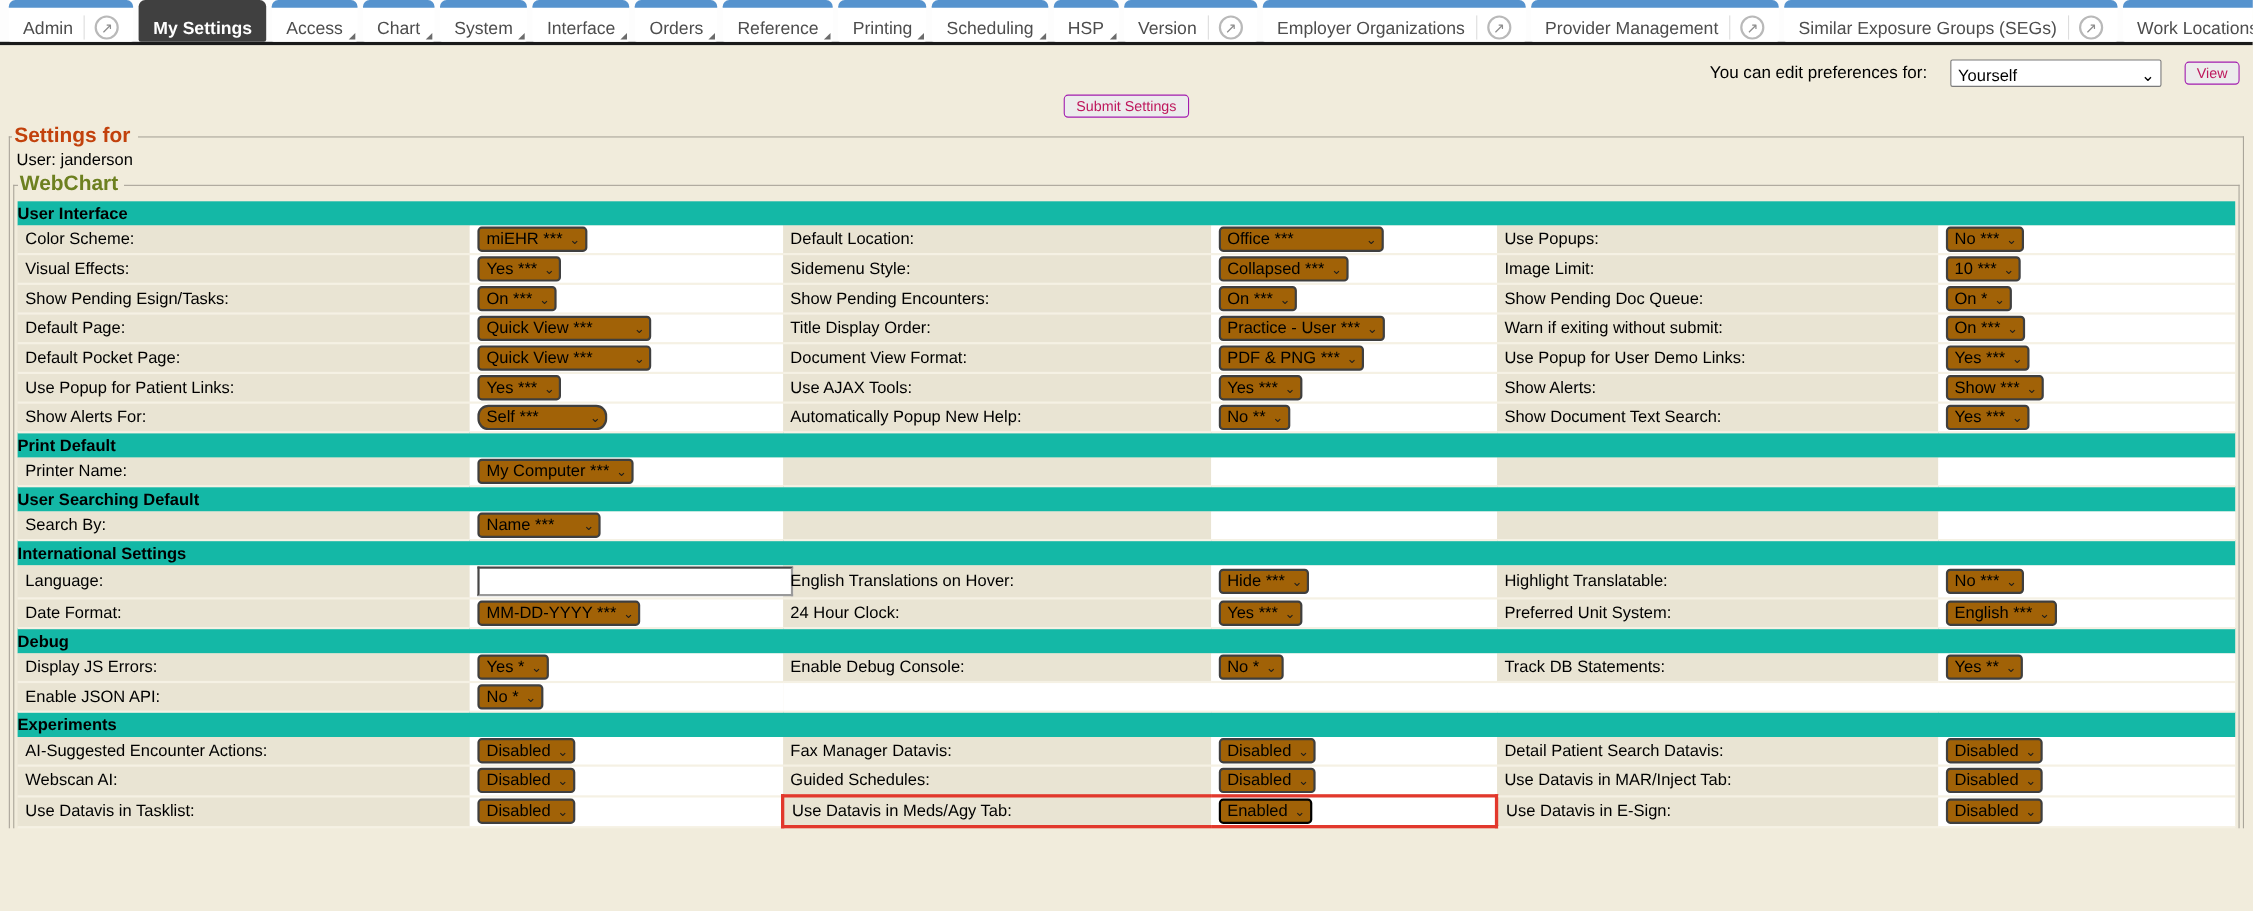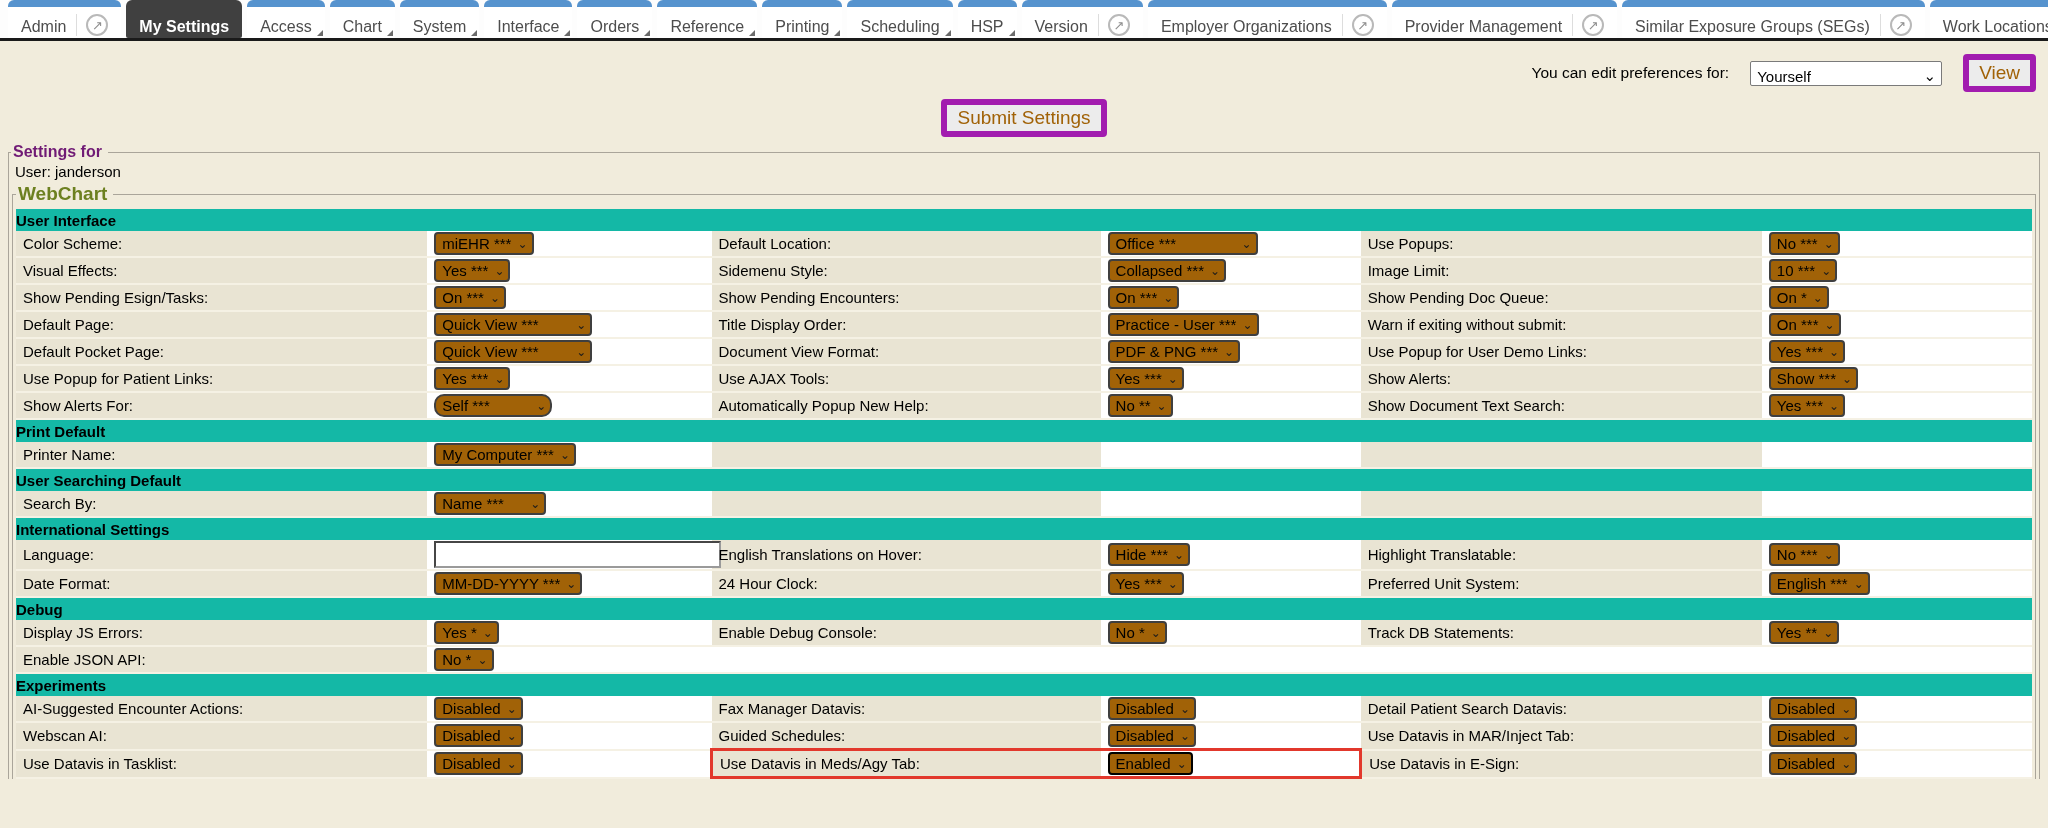--- a/index.html
+++ b/index.html
@@ -43,29 +43,29 @@
     display: flex; justify-content: flex-end; align-items: center;
     gap: 21px; padding: 13px 12px 3px 0; font-size: 15.5px;
   }
   .nsel {
     display: inline-flex; justify-content: space-between; align-items: flex-end;
     width: 192px; height: 25px; background: #fff;
     border: 1px solid #7a7a7a; border-radius: 2px; padding: 0 5px 0 6px;
     font-size: 15px; cursor: pointer;
   }
   .btn {
-    font-family: inherit; font-size: 19px; color: #a16207;
-    background: #ececec; border: 6px solid #a21caf; border-radius: 4px;
+    font-family: inherit; font-size: 13px; color: #be185d;
+    background: #ececec; border: 1px solid #a21caf; border-radius: 4px;
     padding: 2px 10px; cursor: pointer;
   }
   .submitbar { text-align: center; padding: 4px 0 6px 0; }
   
   fieldset { border: 1px solid #aaa59a; border-bottom: none; }
   .fs-outer { margin: 0 8px; padding: 0 2px; }
-  .fs-outer > legend { color: #701a75; font-weight: bold; font-size: 16px; padding: 0 6px 0 2px; }
+  .fs-outer > legend { color: #c2410c; font-weight: bold; font-size: 19px; padding: 0 6px 0 2px; }
   .userline { font-size: 15px; padding: 2px 0 3px 4px; }
   .fs-inner { margin: 0 1px; padding: 4px 3px 0 3px; }
   .fs-inner > legend { color: #6d8020; font-weight: bold; font-size: 19px; padding: 0 6px 0 2px; }
   
   table.settings { width: 100%; border-collapse: collapse; table-layout: fixed; }
   td.sec {
     font-weight: bold; font-size: 15px;
     background: #14b8a6; padding: 3px 0 2px 0;
   }
   td.lbl, td.ctl { border-bottom: 2px solid #f5f1e4; font-size: 15px; height: 26px; padding: 1px 4px 1px 7px; }

